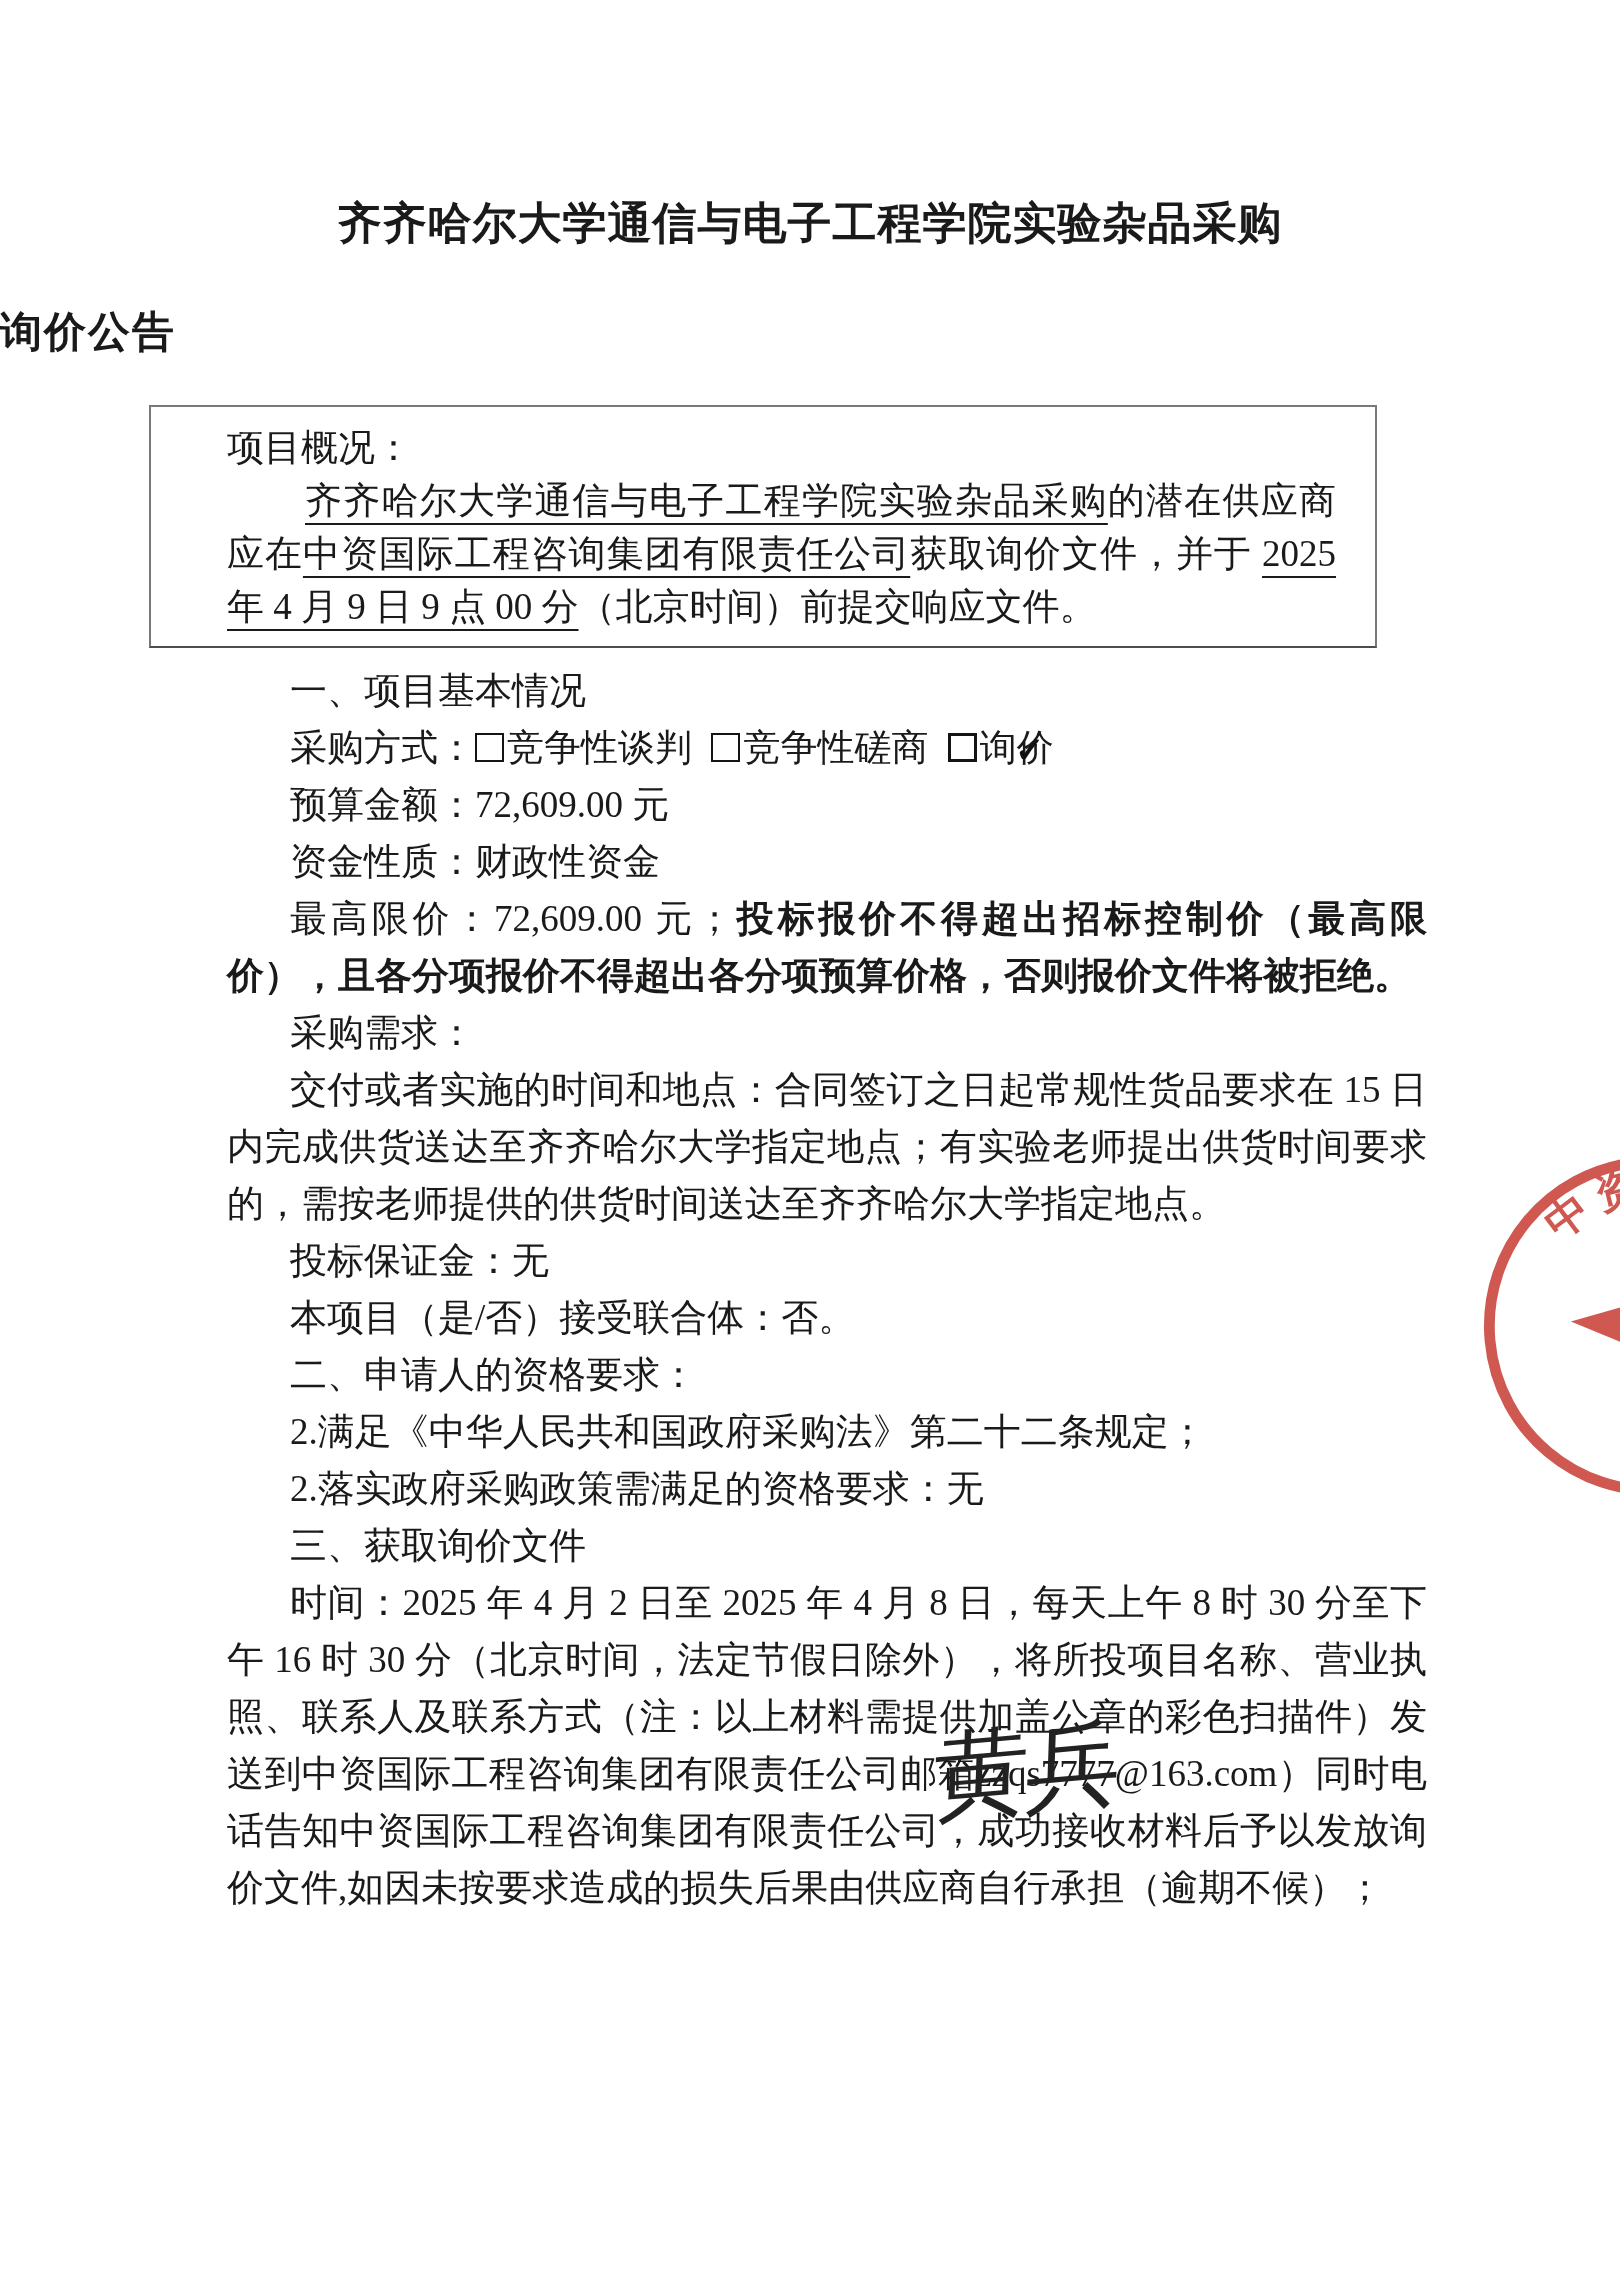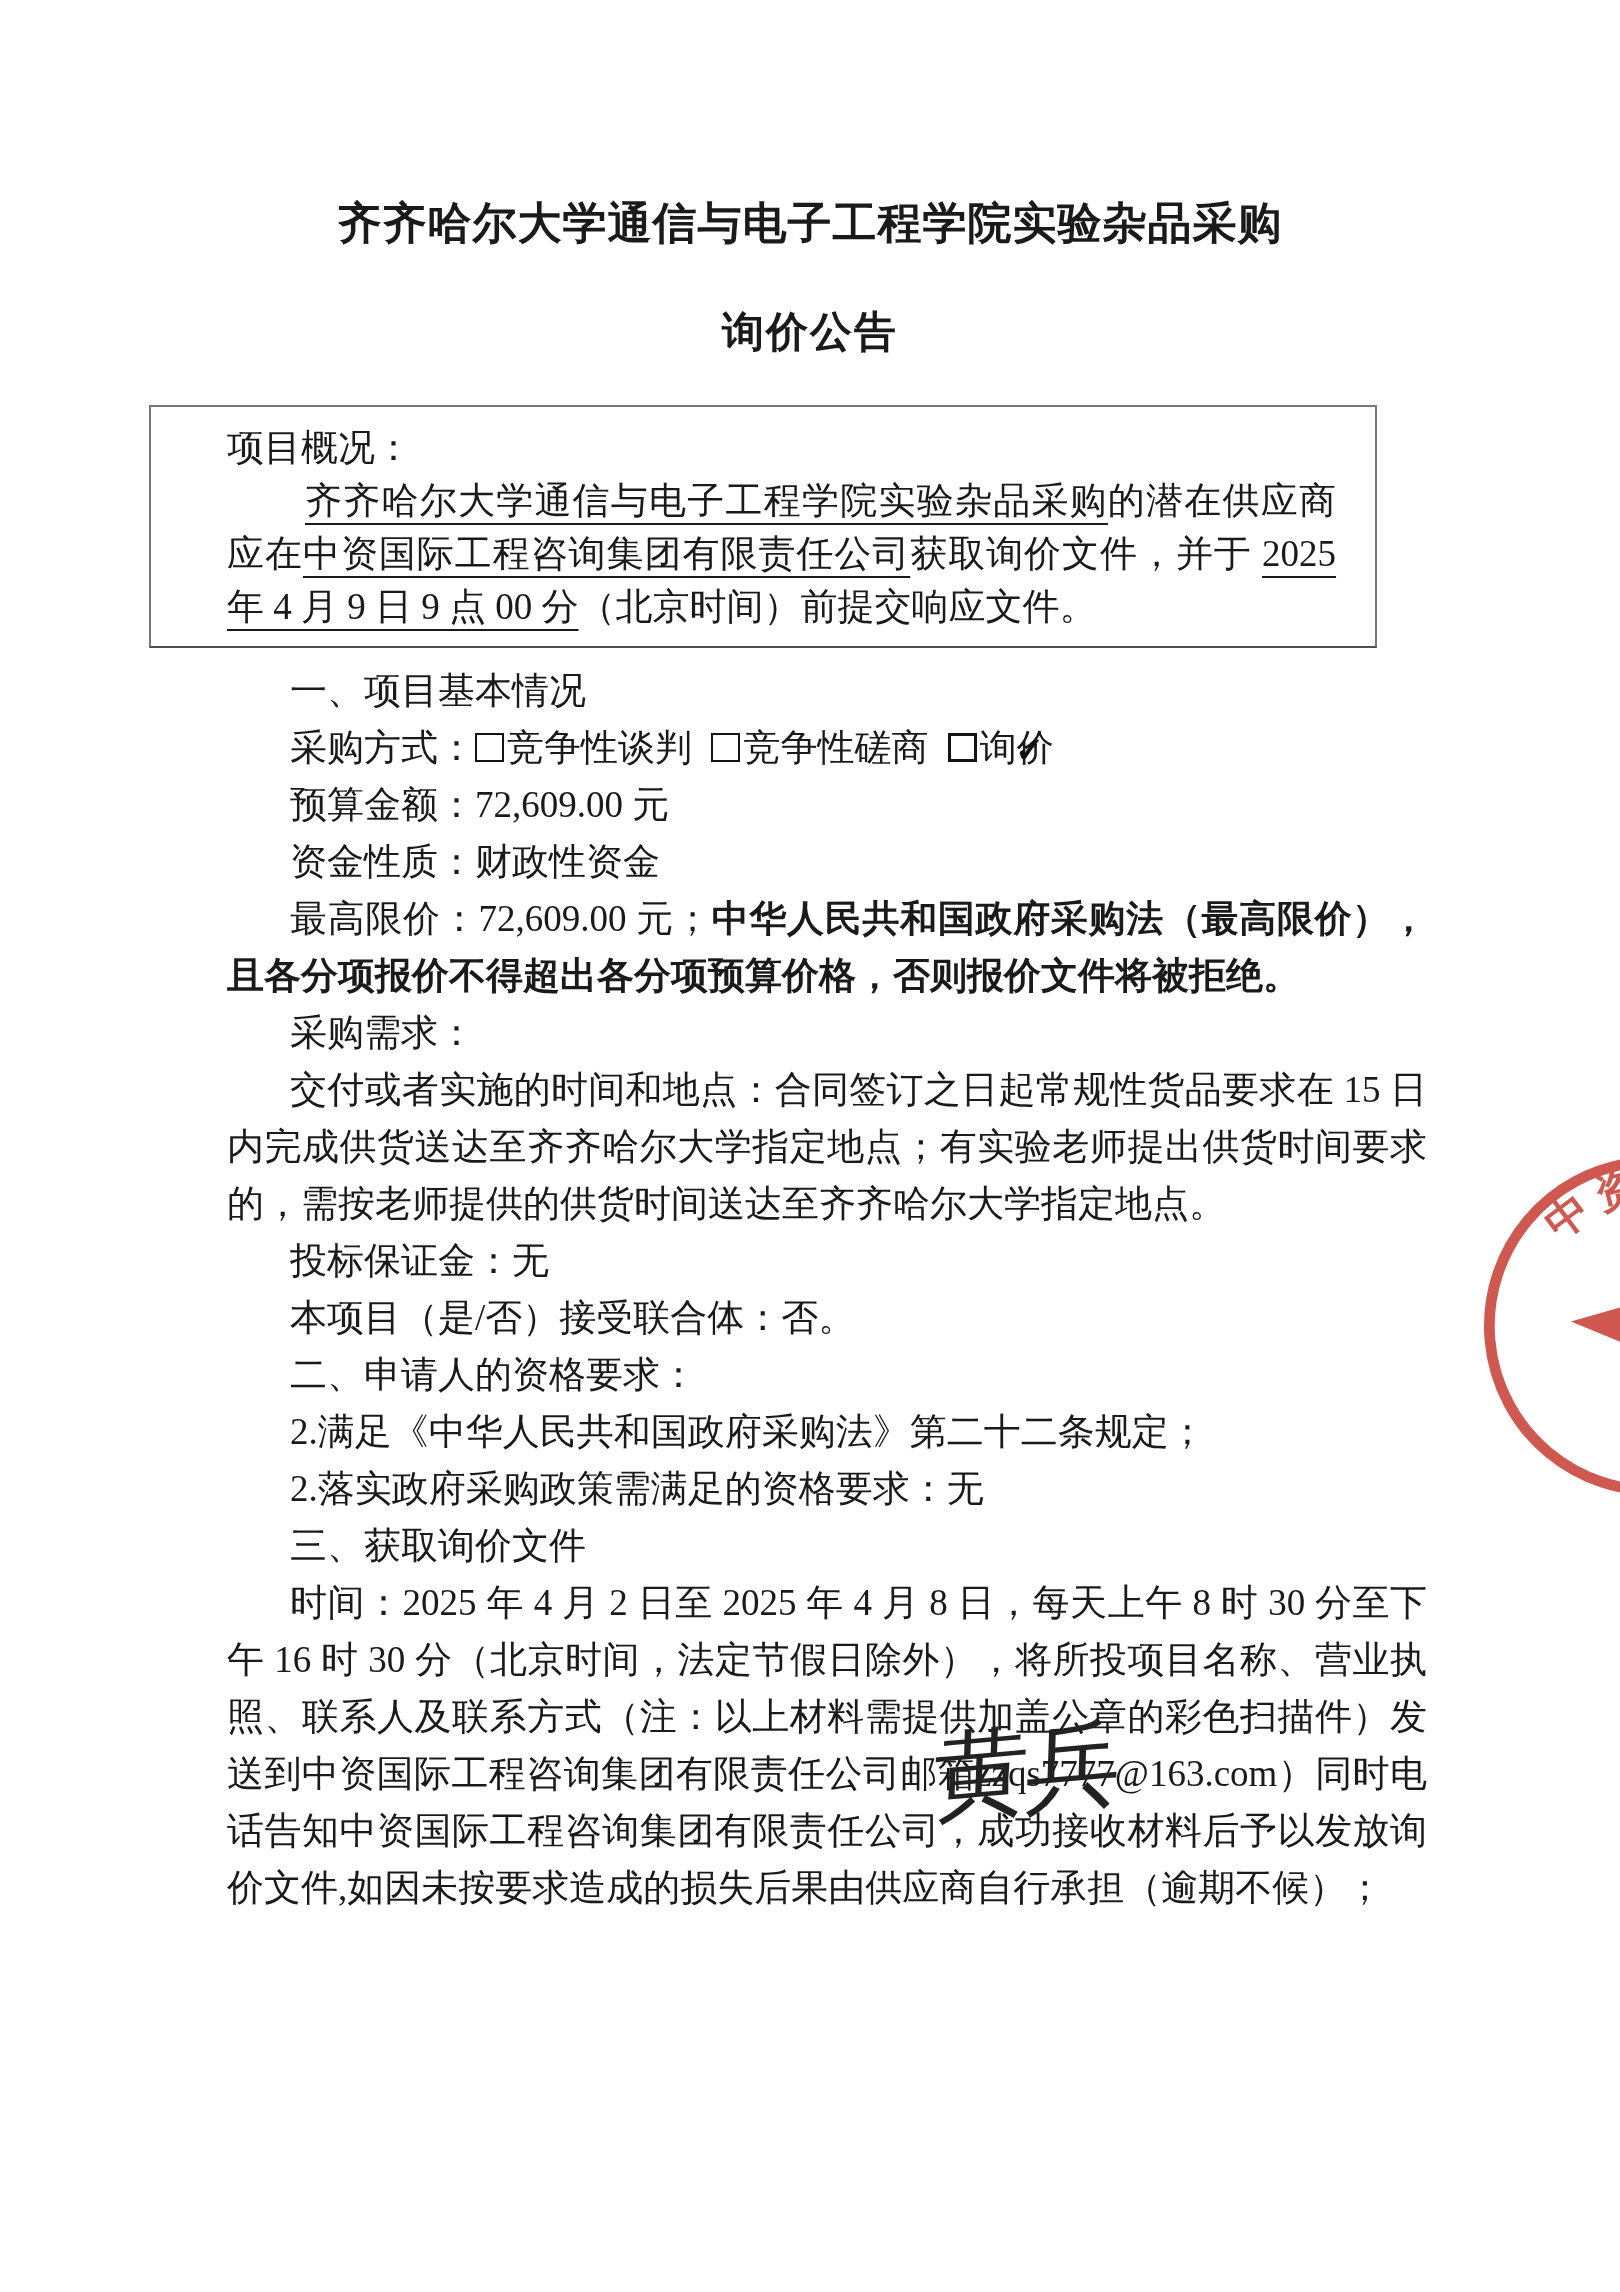--- a/index.html
+++ b/index.html
@@ -8,21 +8,21 @@
     background:#ffffff;color:#1a1a1a;
     font-family:"Liberation Serif","DejaVu Serif",serif;
   }
   .page{position:absolute;inset:0;}
   
   .title1{
     padding-top:194px;text-align:center;
     font-size:44px;font-weight:bold;letter-spacing:1px;
   }
   .title2{
-    margin-top:51px;text-align:center;
+    margin-top:51px;
     font-size:42px;font-weight:bold;letter-spacing:2px;
   }
   
   .box{
     box-sizing:border-box;
     margin:45px 0 0 149px;width:1228px;
     border:2px solid #787878;border-bottom:2.9px solid #4d4d4d;
     padding:13.7px 39px 13.7px 76px;
     font-size:37px;line-height:53px;text-align:justify;
   }
@@ -80,21 +80,21 @@
     <p class="box-par"><span class="u">齐齐哈尔大学通信与电子工程学院实验杂品采购</span><span>的潜在供应商应在</span><span class="u">中资国际工程咨询集团有限责任公司</span><span>获取询价文件，并于 </span><span class="u">2025 年 4 月 9 日 9 点 00 分</span><span>（北京时间）前提交响应文件。</span></p>
   </div>
 
   <div class="content">
     <p>一、项目基本情况</p>
     <p>
       <span>采购方式：</span><span class="opt"><span class="cb"></span><span>竞争性谈判</span></span><span class="opt"><span class="cb"></span><span>竞争性磋商</span></span><span class="opt"><span class="cb checked"><i class="tick">✓</i></span><span>询价</span></span>
     </p>
     <p>预算金额：72,609.00 元</p>
     <p>资金性质：财政性资金</p>
-    <p><span>最高限价：72,609.00 元；</span><span class="b">中华人民共和国政府采购法（最高限价），且各分项报价不得超出各分项预算价格，否则报价文件将被拒绝。</span></p>
+    <p><span>最高限价：72,609.00 元；</span><span class="b">投标报价不得超出招标控制价（最高限价），且各分项报价不得超出各分项预算价格，否则报价文件将被拒绝。</span></p>
     <p>采购需求：</p>
     <p>交付或者实施的时间和地点：合同签订之日起常规性货品要求在 15 日内完成供货送达至齐齐哈尔大学指定地点；有实验老师提出供货时间要求的，需按老师提供的供货时间送达至齐齐哈尔大学指定地点。</p>
     <p>投标保证金：无</p>
     <p>本项目（是/否）接受联合体：否。</p>
     <p>二、申请人的资格要求：</p>
     <p>2.满足《中华人民共和国政府采购法》第二十二条规定；</p>
     <p>2.落实政府采购政策需满足的资格要求：无</p>
     <p>三、获取询价文件</p>
     <p>时间：2025 年 4 月 2 日至 2025 年 4 月 8 日，每天上午 8 时 30 分至下午 16 时 30 分（北京时间，法定节假日除外），将所投项目名称、营业执照、联系人及联系方式（注：以上材料需提供加盖公章的彩色扫描件）发送到中资国际工程咨询集团有限责任公司邮箱zzqs7777@163.com）同时电话告知中资国际工程咨询集团有限责任公司，成功接收材料后予以发放询价文件,如因未按要求造成的损失后果由供应商自行承担（逾期不候）；</p>
   </div>

